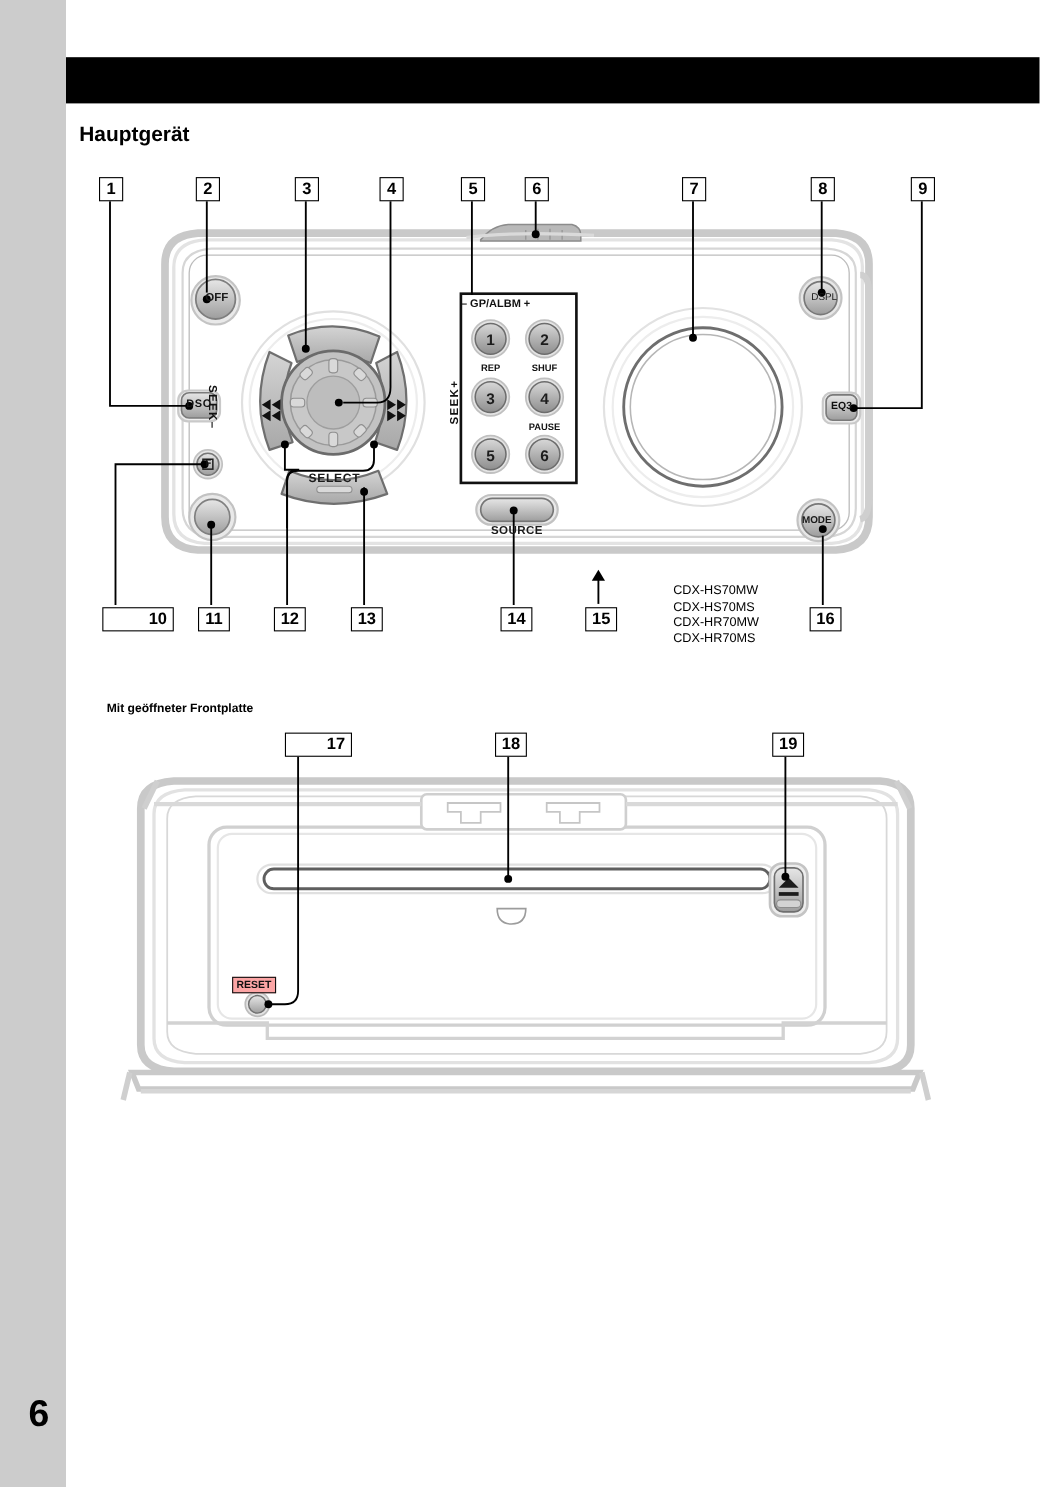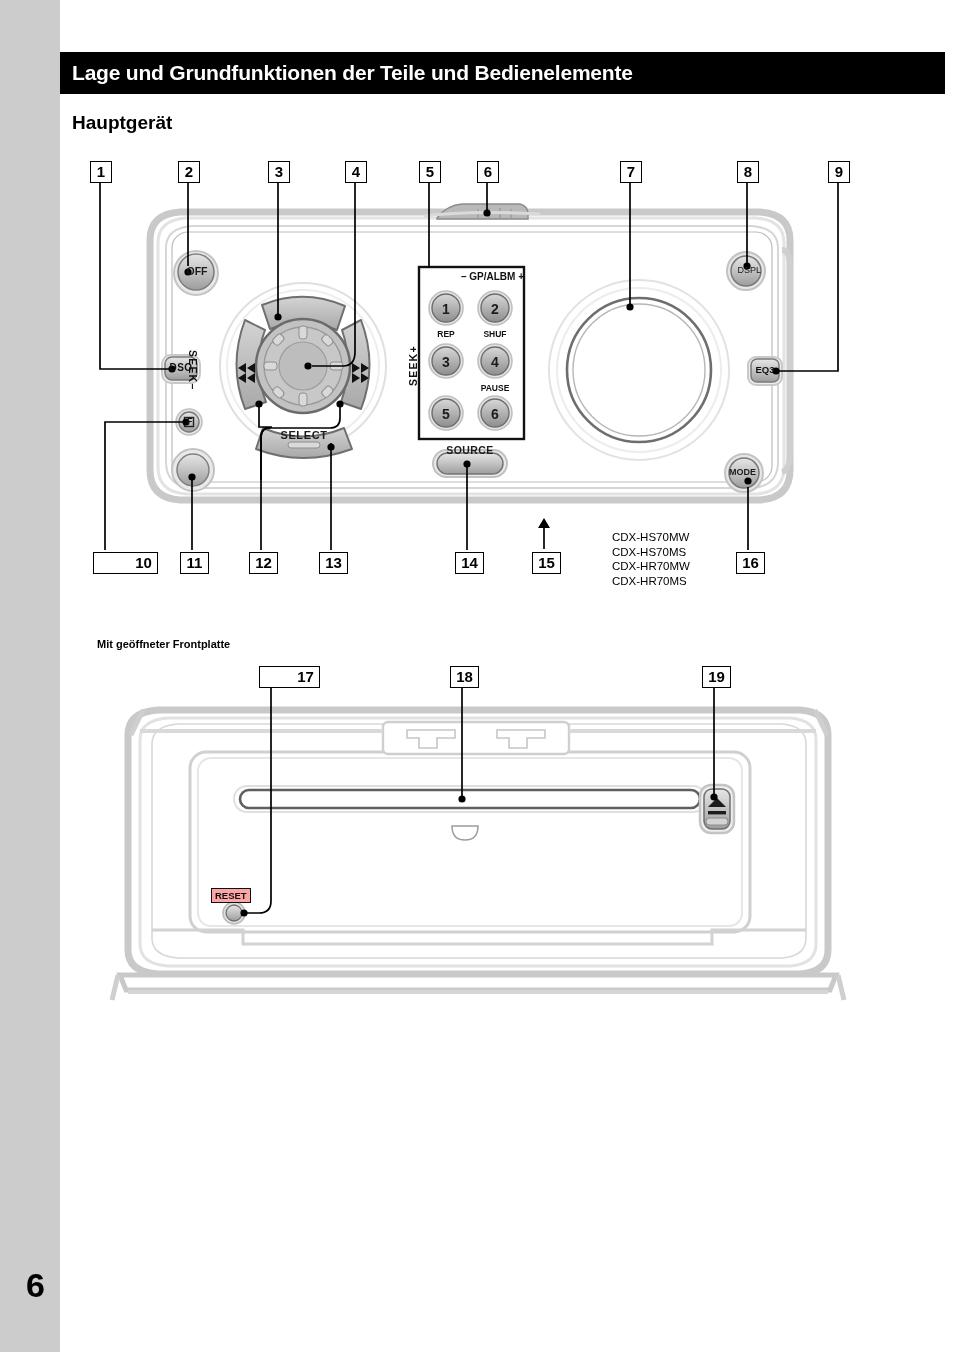--- a/index.html
+++ b/index.html
@@ -29,21 +29,20 @@
 </style>
 </head>
 <body>
 
 <div class="page">
 
   <div class="left-margin"></div>
   <div class="page-number">6</div>
 
   <div class="header-bar"></div>
-  <div class="header-title">Lage und Grundfunktionen der Teile und Bedienelemente</div>
 
   <div class="section-title" id="sec1">Hauptgerät</div>
   <div class="section-title" id="sec2">Mit geöffneter Frontplatte</div>
 
   <div class="models">
     <span class="modeltxt">CDX-HS70MW</span>
     <span class="modeltxt">CDX-HS70MS</span>
     <span class="modeltxt">CDX-HR70MW</span>
     <span class="modeltxt">CDX-HR70MS</span>
   </div>
@@ -304,33 +303,33 @@
   </svg>
 
   <div style="position:absolute;left:181px;top:265px;width:32px;text-align:center;font-size:10.5px;font-weight:bold;color:#1a1a1a;">OFF</div>
 
   <div style="position:absolute;left:163px;top:362px;width:36px;text-align:center;font-size:10px;font-weight:bold;color:#111;letter-spacing:0.5px;">DSO</div>
 
   <div style="position:absolute;left:184px;top:416px;width:11px;text-align:center;font-size:8.5px;font-weight:bold;color:#111;">F</div>
 
   <div style="position:absolute;left:272px;top:429px;width:64px;text-align:center;font-size:11px;font-weight:bold;color:#1b1b1b;letter-spacing:0.6px;">SELECT</div>
 
-  <div style="position:absolute;left:437px;top:444px;width:66px;text-align:center;font-size:10.5px;font-weight:bold;color:#1b1b1b;letter-spacing:0.4px;">SOURCE</div>
+  <div style="position:absolute;left:437px;top:476px;width:66px;text-align:center;font-size:10.5px;font-weight:bold;color:#1b1b1b;letter-spacing:0.4px;">SOURCE</div>
 
   <div style="position:absolute;left:731px;top:265px;width:30px;text-align:right;font-size:9px;font-weight:normal;color:#1a1a1a;">DSPL</div>
 
   <div style="position:absolute;left:751px;top:364px;width:28px;text-align:center;font-size:9.5px;font-weight:bold;color:#111;">EQ3</div>
 
   <div style="position:absolute;left:729px;top:467px;width:30px;text-align:left;font-size:9px;font-weight:bold;color:#1a1a1a;">MODE</div>
 
   <div style="position:absolute;left:199px;top:350px;font-size:10.5px;font-weight:bold;color:#111;letter-spacing:1.2px;transform:rotate(90deg);transform-origin:left top;">SEEK–</div>
 
   <div style="position:absolute;left:407px;top:386px;font-size:10.5px;font-weight:bold;color:#111;letter-spacing:1.2px;transform:rotate(-90deg);transform-origin:left top;">SEEK+</div>
 
-  <div style="position:absolute;left:419px;top:271px;width:105px;text-align:right;font-size:10px;font-weight:bold;color:#111;">– GP/ALBM +</div>
+  <div style="position:absolute;left:419px;top:271px;width:105px;text-align:left;font-size:10px;font-weight:bold;color:#111;">– GP/ALBM +</div>
 
   <div style="position:absolute;left:432px;top:301px;width:28px;text-align:center;font-size:14px;font-weight:bold;color:#1c1c1c;">1</div>
   <div style="position:absolute;left:481px;top:301px;width:28px;text-align:center;font-size:14px;font-weight:bold;color:#1c1c1c;">2</div>
   <div style="position:absolute;left:430px;top:329px;width:32px;text-align:center;font-size:8.5px;font-weight:bold;color:#111;">REP</div>
   <div style="position:absolute;left:477px;top:329px;width:36px;text-align:center;font-size:8.5px;font-weight:bold;color:#111;">SHUF</div>
   <div style="position:absolute;left:432px;top:354px;width:28px;text-align:center;font-size:14px;font-weight:bold;color:#1c1c1c;">3</div>
   <div style="position:absolute;left:481px;top:354px;width:28px;text-align:center;font-size:14px;font-weight:bold;color:#1c1c1c;">4</div>
   <div style="position:absolute;left:473px;top:383px;width:44px;text-align:center;font-size:8.5px;font-weight:bold;color:#111;">PAUSE</div>
   <div style="position:absolute;left:432px;top:406px;width:28px;text-align:center;font-size:14px;font-weight:bold;color:#1c1c1c;">5</div>
   <div style="position:absolute;left:481px;top:406px;width:28px;text-align:center;font-size:14px;font-weight:bold;color:#1c1c1c;">6</div>

